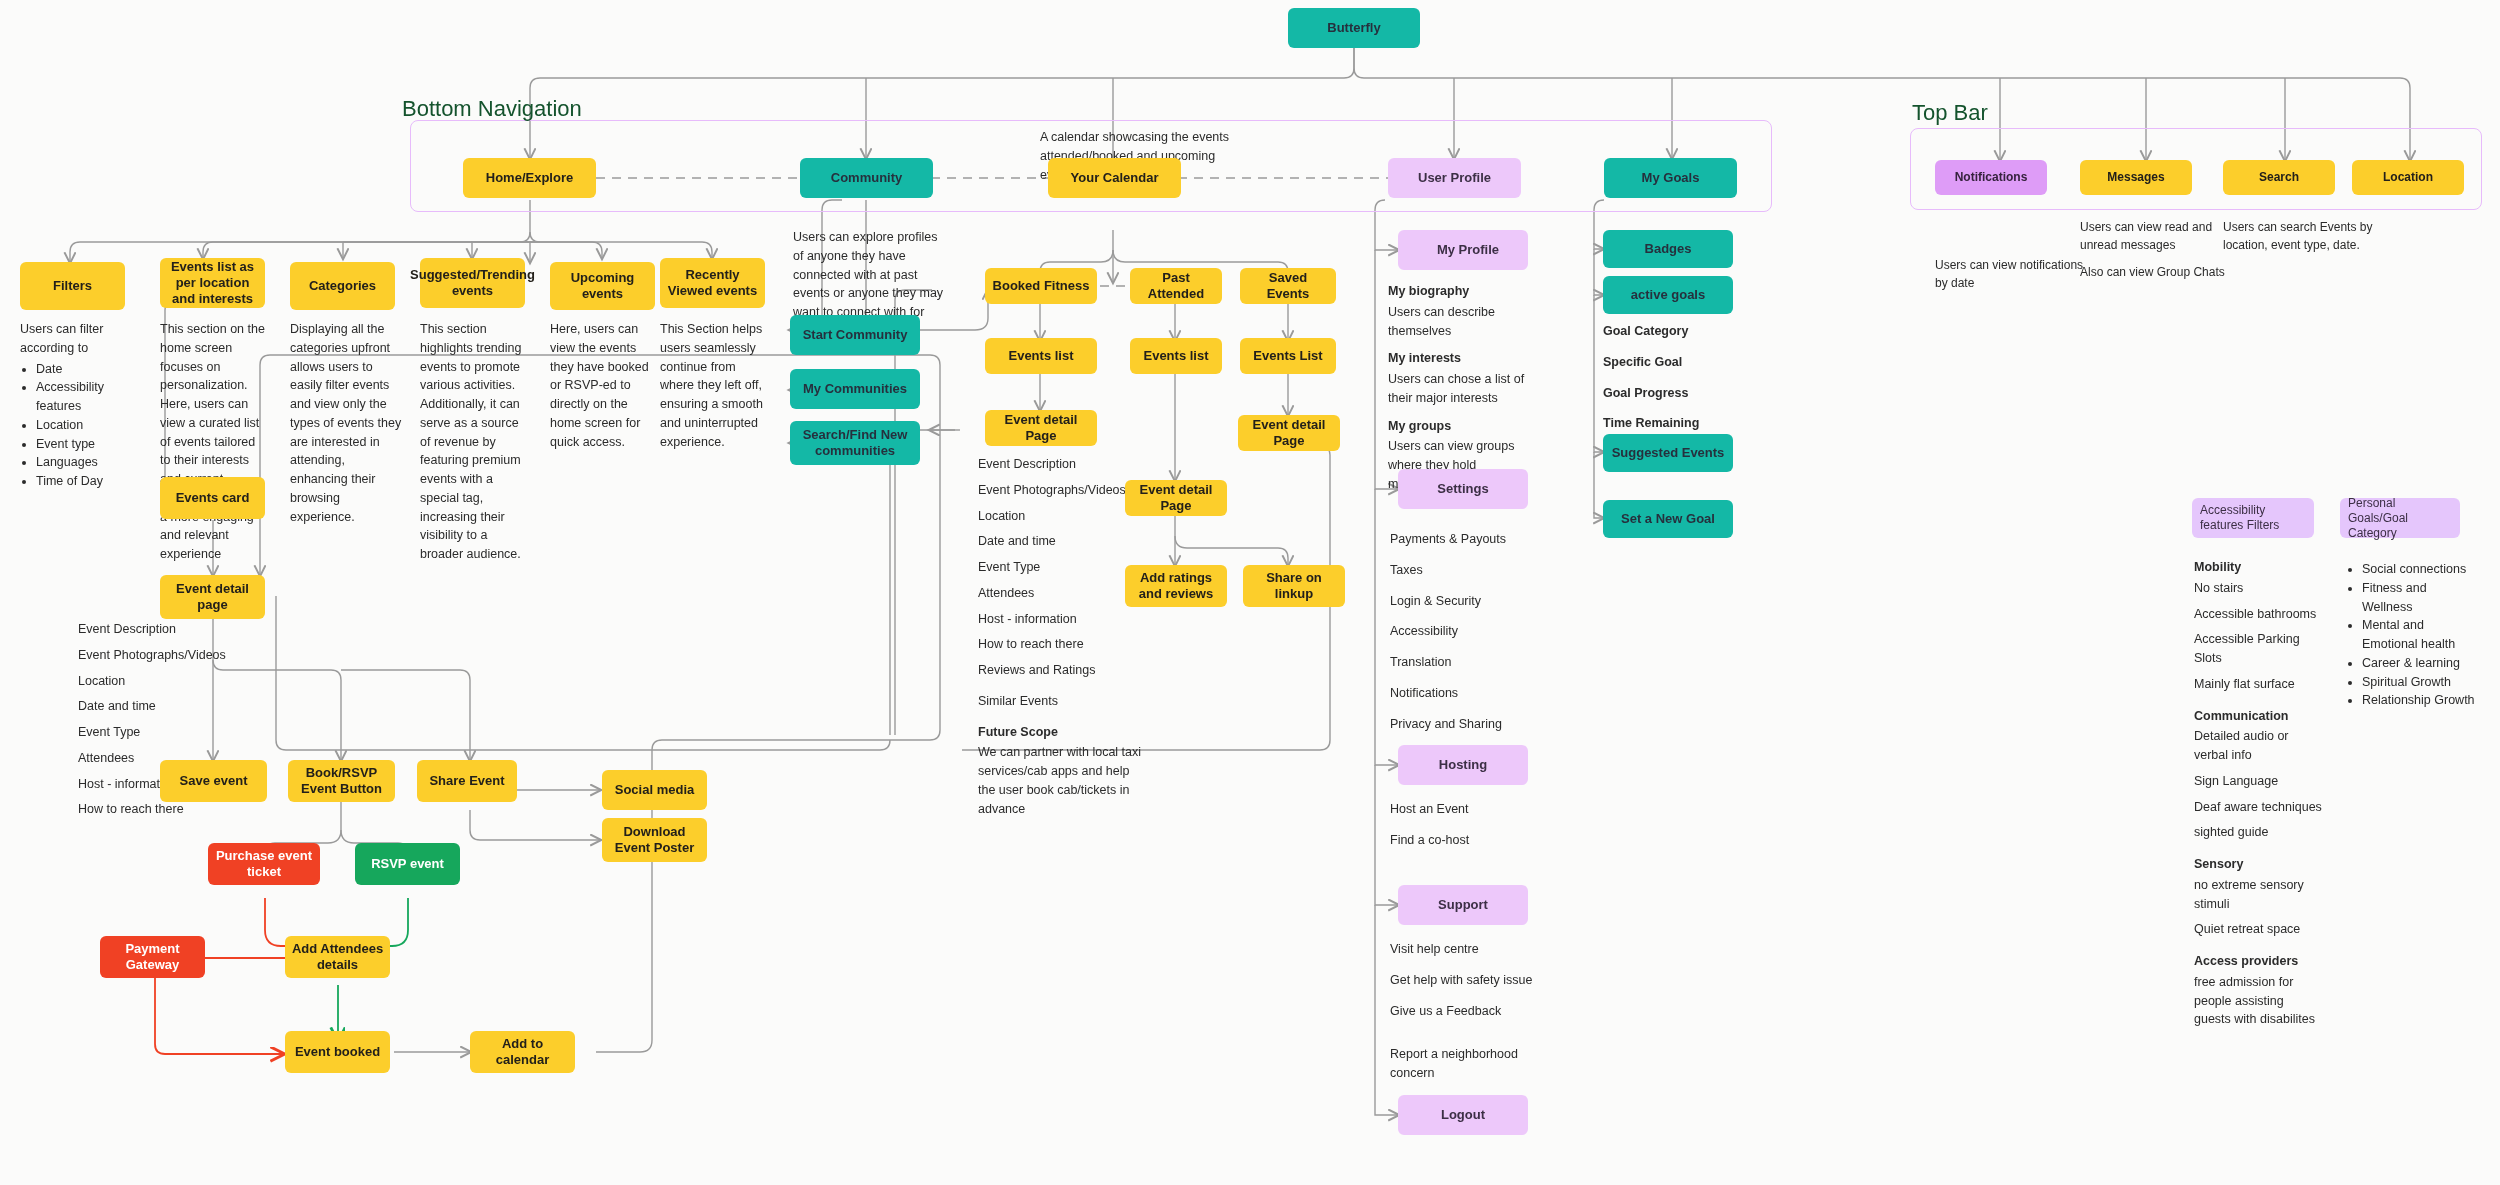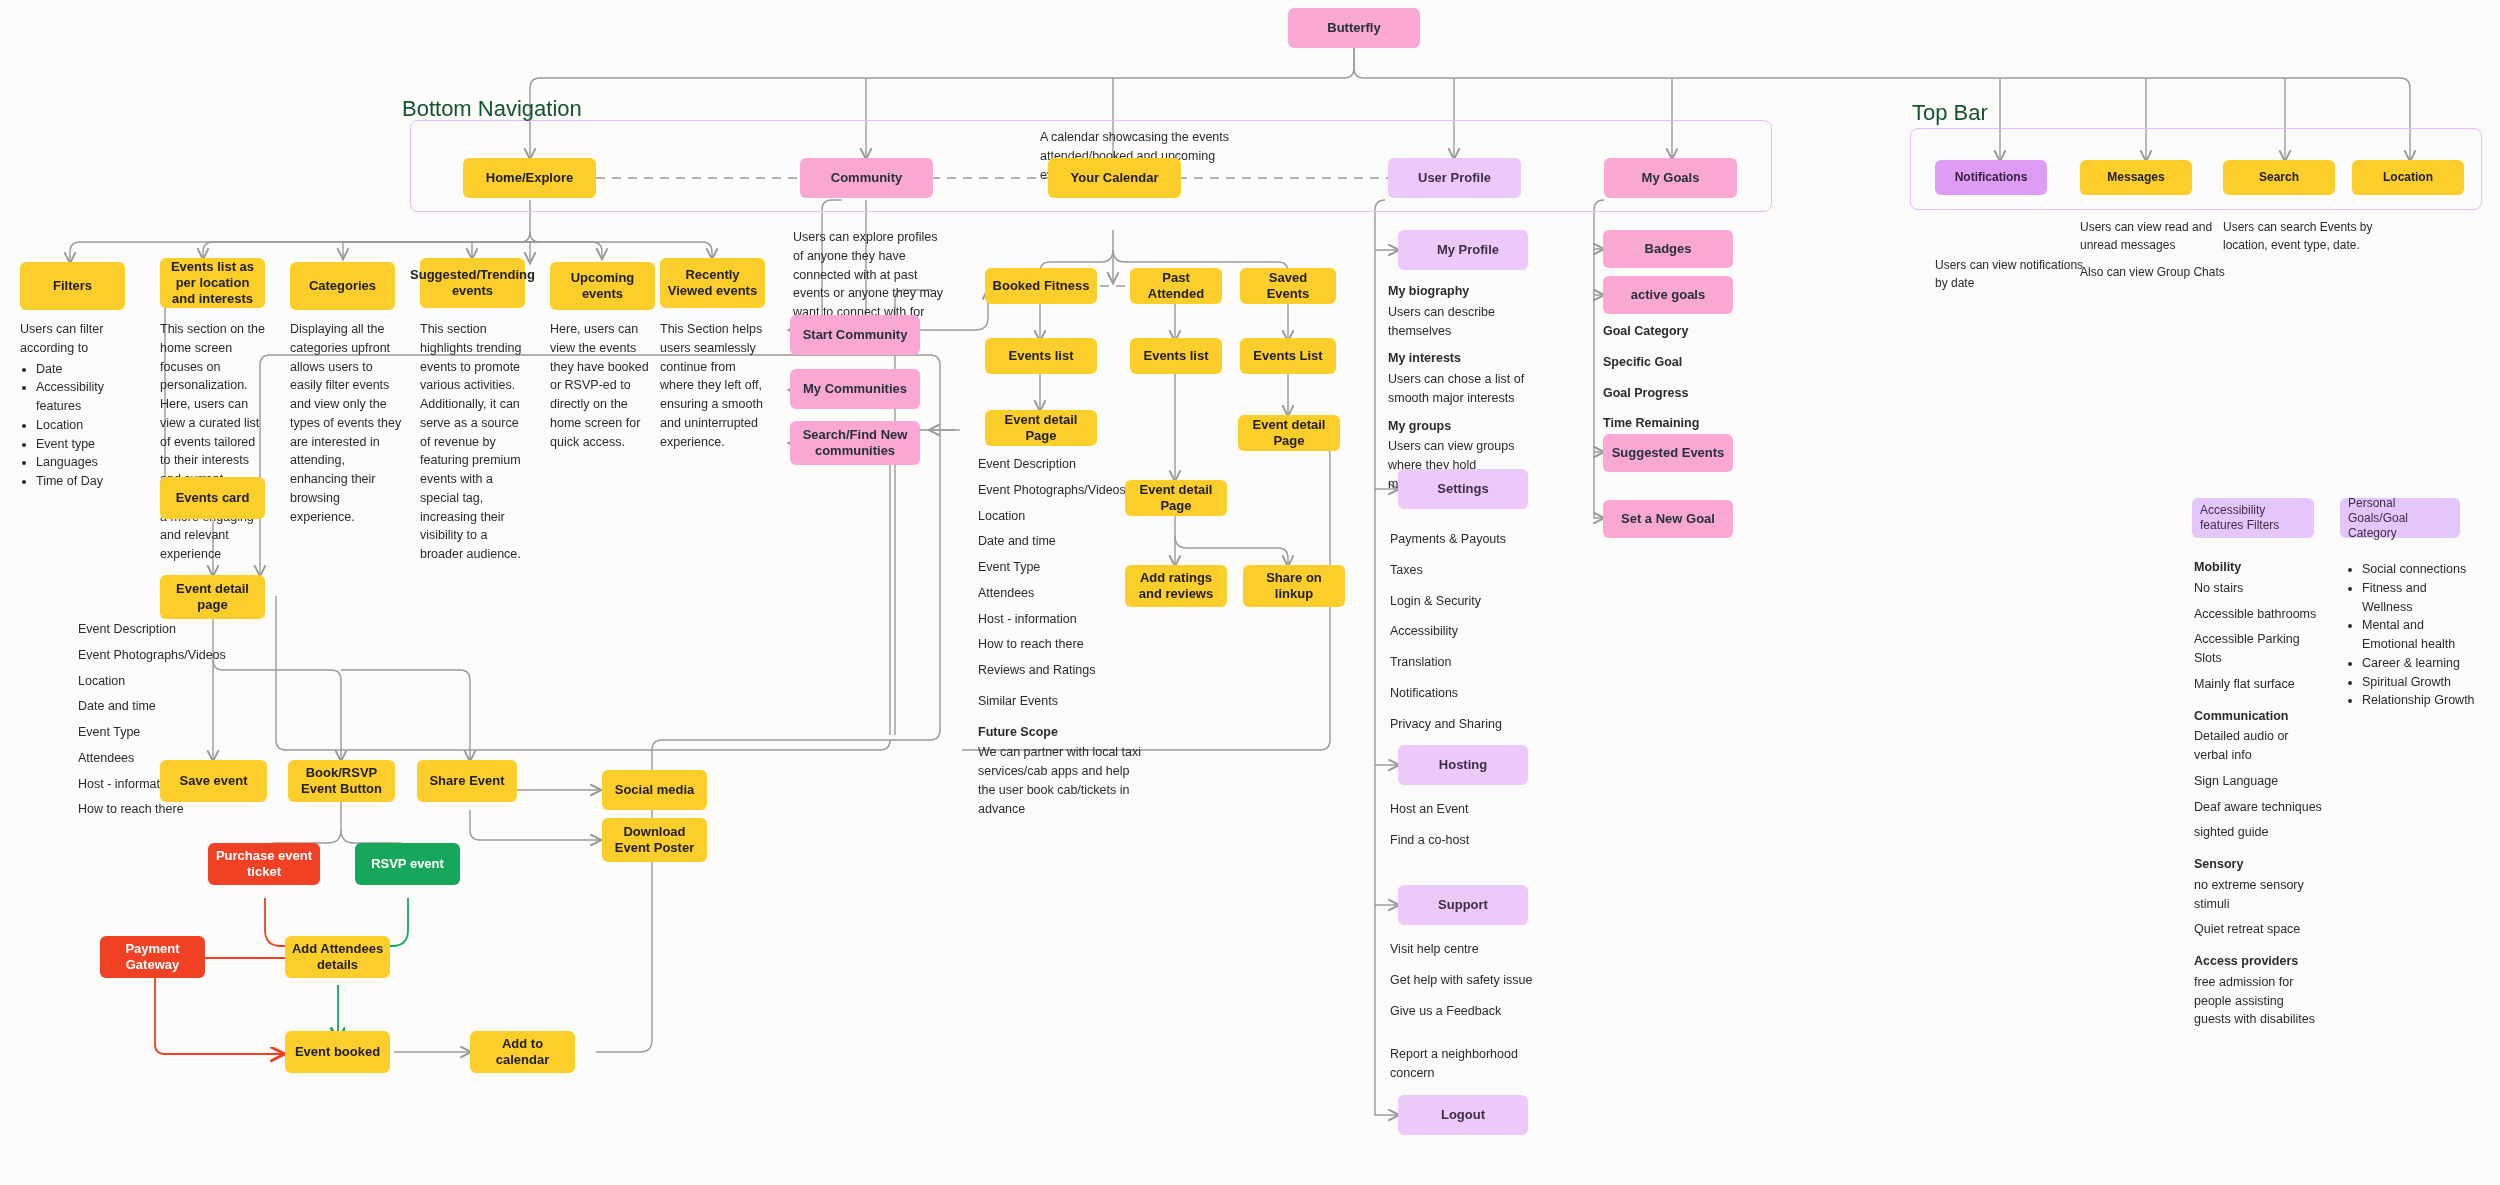--- a/index.html
+++ b/index.html
@@ -12,21 +12,21 @@
   #canvas{position:absolute;left:0;top:0;width:2500px;height:1185px;}
   svg.wires{position:absolute;left:0;top:0;width:2500px;height:1185px;pointer-events:none;}
 
   .node{
     position:absolute;border-radius:6px;
     display:flex;align-items:center;justify-content:center;text-align:center;
     font-weight:bold;font-size:13px;line-height:1.25;padding:4px 6px;
     box-sizing:border-box;z-index:5;
   }
   .yellow{background:#FCCE2B;color:#23201a;}
-  .blue{background:#f9a8d4;color:#26303d;}
+  .blue{background:#14b8a6;color:#26303d;}
   .purple{background:#EDC8FA;color:#3c2f45;}
   .purple2{background:#E5C6FC;color:#3c2f45;}
   .red{background:#F04124;color:#ffffff;}
   .green{background:#16A75C;color:#ffffff;}
   .magenta{background:#DE9CF7;color:#35223d;}
 
   .txt{position:absolute;font-size:12.5px;line-height:1.5;color:#2b2b2b;z-index:4;}
   .txt.small{font-size:12px;}
   .txt ul{margin:2px 0 0 0;padding-left:16px;}
   .txt li{margin:0;padding:0;}
@@ -271,21 +271,21 @@
 
   <div class="node purple" style="left:1398px;top:230px;width:130px;height:40px;padding-left:16px;">My Profile</div>
 
   <div class="txt" style="left:1388px;top:282px;width:160px;">
     <div class="row">
       <span class="b">My biography</span>
       <span>Users can describe themselves</span>
     </div>
     <div class="row">
       <span class="b">My interests</span>
-      <span>Users can chose a list of smooth major interests</span>
+      <span>Users can chose a list of their major interests</span>
     </div>
     <div class="row">
       <span class="b">My groups</span>
       <span>Users can view groups where they hold memberships</span>
     </div>
   </div>
 
   <div class="node purple" style="left:1398px;top:469px;width:130px;height:40px;">Settings</div>
   <div class="txt" style="left:1390px;top:530px;width:175px;">
     <div class="list-line lg">Payments &amp; Payouts</div>

